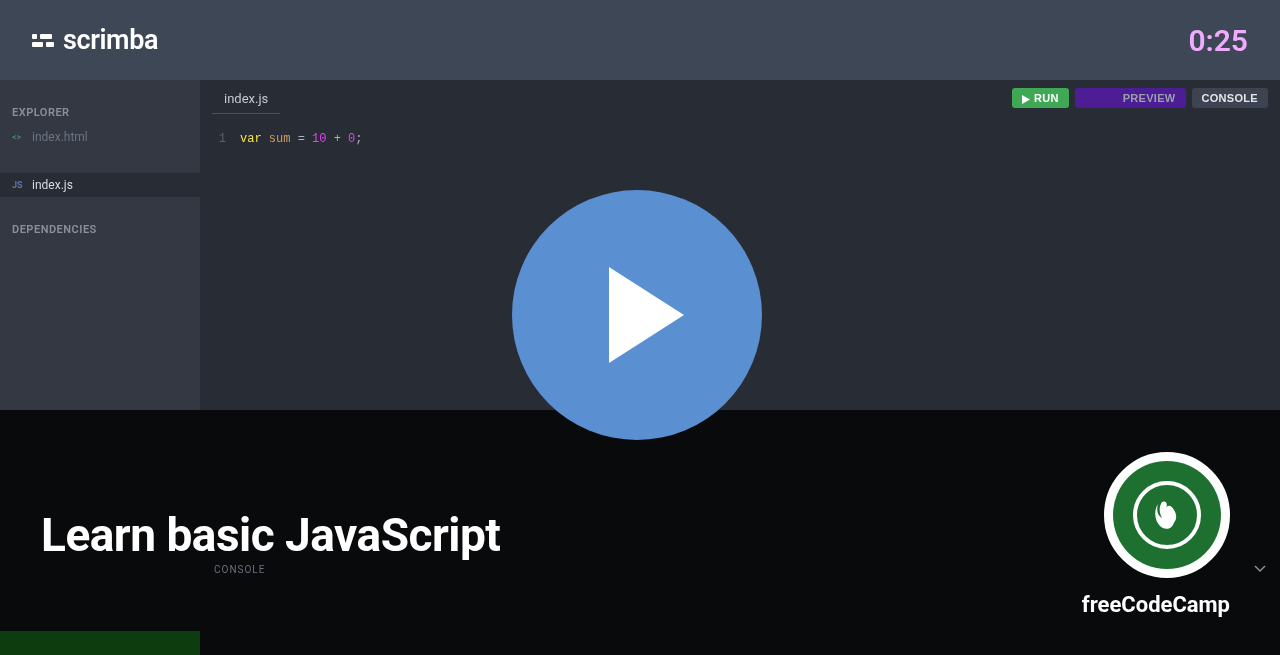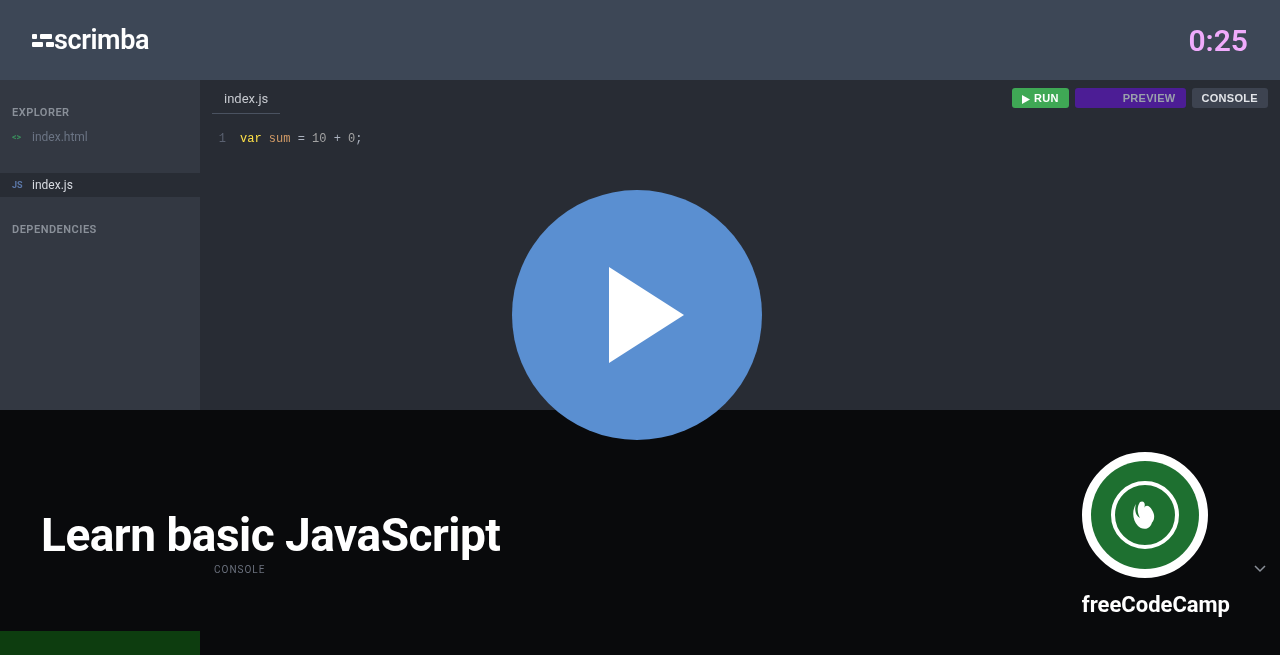--- a/index.html
+++ b/index.html
@@ -20,20 +20,21 @@
       height: 80px;
       background: #3d4756;
       display: flex;
       align-items: center;
       justify-content: space-between;
       padding: 0 32px;
     }
     .logo {
       display: flex;
       align-items: center;
+      gap: 9px;
       color: #fff;
       font-size: 27px;
       font-weight: 600;
       letter-spacing: -0.4px;
       justify-content: space-between;
     }
     .logo-mark {
       display: flex;
       flex-direction: column;
       gap: 3px;
@@ -158,21 +159,21 @@
     }
     .line-num {
       width: 28px;
       text-align: right;
       color: #5a6170;
       padding-right: 14px;
     }
     .tok-keyword { color: #fde047; }
     .tok-var { color: #d19a66; }
     .tok-op { color: #abb2bf; }
-    .tok-num { color: #a3a3a3; }
+    .tok-num { color: #d946ef; }
     .tok-punc { color: #abb2bf; }
     
     .overlay-bottom {
       position: absolute;
       left: 0;
       top: 410px;
       width: 100%;
       height: 245px;
       background: rgba(0,0,0,0.65);
     }
@@ -201,21 +202,21 @@
       font-weight: 700;
       color: #fff;
       letter-spacing: -0.5px;
     }
     .author-badge {
       position: absolute;
       right: 50px;
       top: 452px;
       display: flex;
       flex-direction: column;
-      align-items: flex-start;
+      align-items: flex-end;
       gap: 14px;
     }
     .author-avatar {
       width: 126px;
       height: 126px;
       border-radius: 50%;
       background: #fff;
       border: 3px solid #fff;
       display: flex;
       align-items: center;

